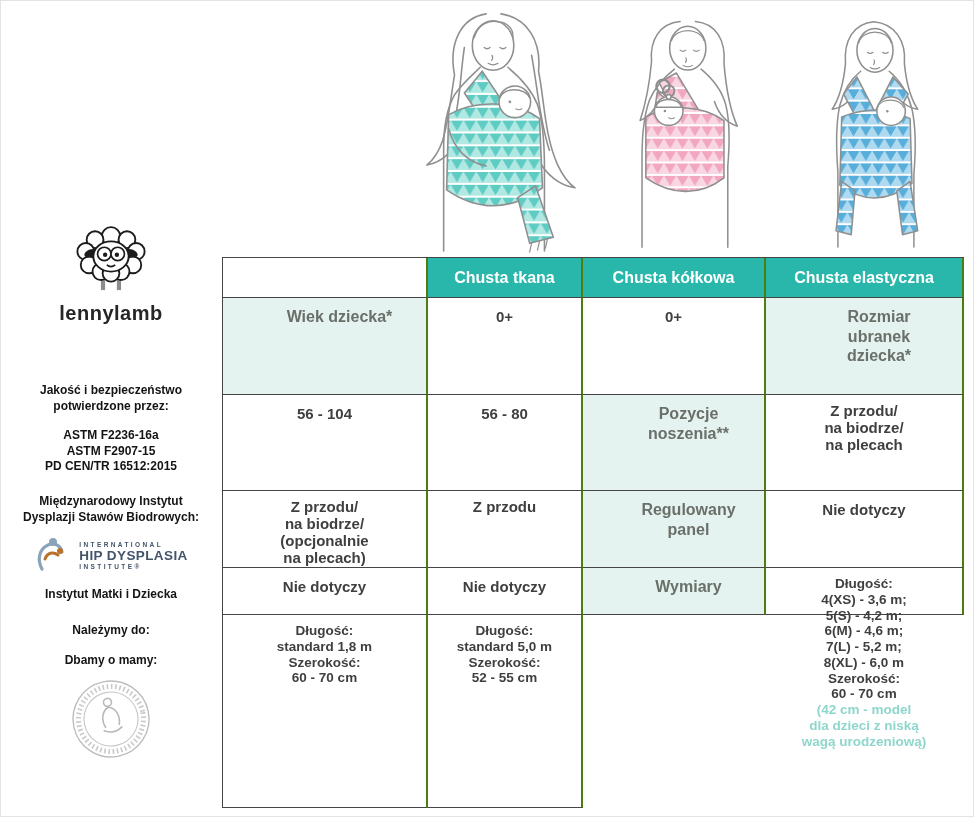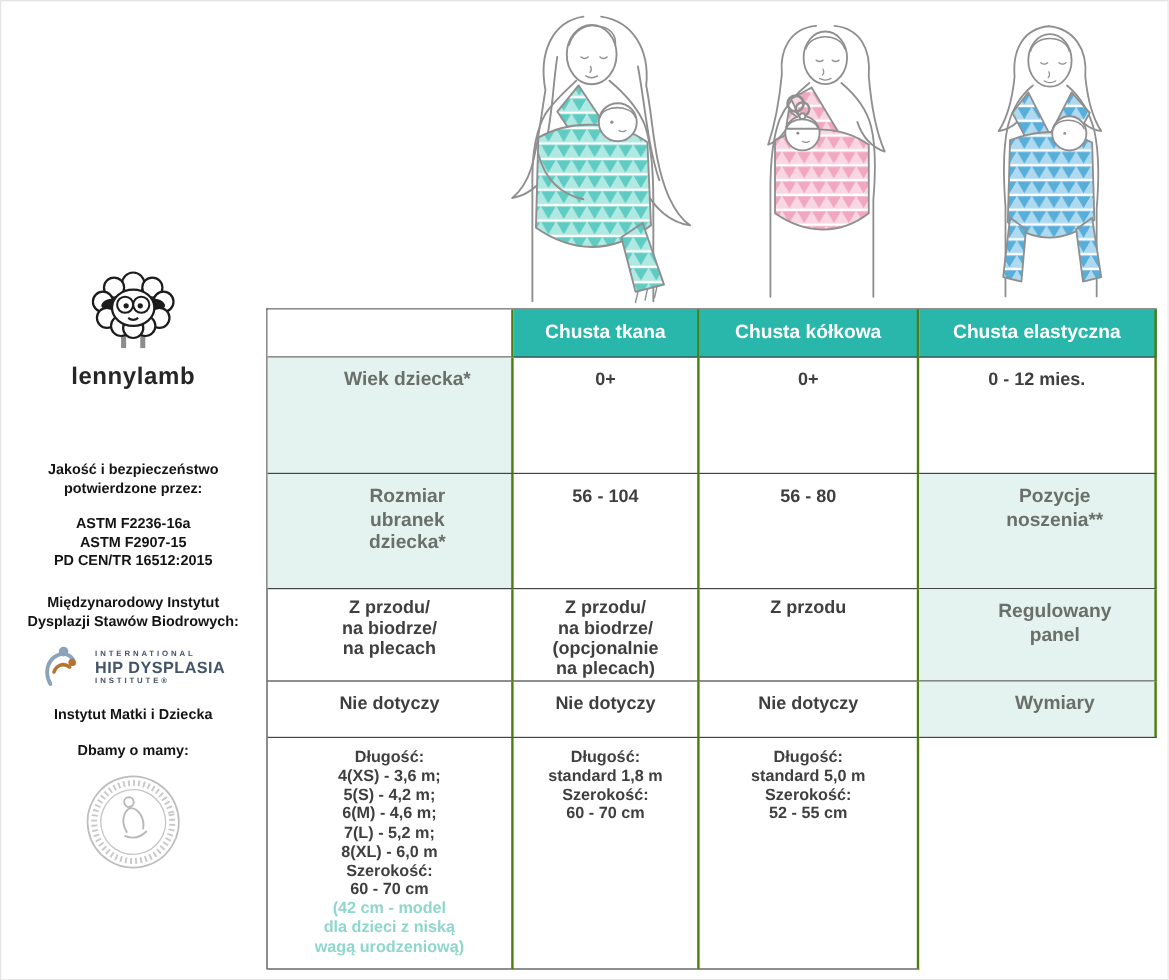--- a/index.html
+++ b/index.html
@@ -113,20 +113,21 @@
       </svg>
       <div class="ihdi-text">
         <div class="ihdi-small">INTERNATIONAL</div>
         <div class="ihdi-big">HIP DYSPLASIA</div>
         <div class="ihdi-small">INSTITUTE®</div>
       </div>
     </div>
 
     <p class="sb-heading mt-sm">Instytut Matki i Dziecka</p>
 
+    <p class="sb-heading mt-md">Należymy do:</p>
 
 
     <p class="sb-heading mt-sm">Dbamy o mamy:</p>
 
     <div class="stamp-wrap">
       <svg class="stamp" width="86" height="86" viewBox="0 0 86 86">
         <circle cx="43" cy="43" r="38" fill="none" stroke="#bdbdbd" stroke-width="1.4"></circle>
         <circle cx="43" cy="43" r="27" fill="none" stroke="#c6c6c6" stroke-width="1.1"></circle>
         <circle cx="43" cy="43" r="32.5" fill="none" stroke="#c9c9c9" stroke-width="5" stroke-dasharray="1.6 2.6"></circle>
         <g stroke="#b9b9b9" stroke-width="1.6" fill="none" stroke-linecap="round">
@@ -233,21 +234,20 @@
   <div class="tbl">
 
     <div class="cell corner"></div>
     <div class="cell h">Chusta tkana</div>
     <div class="cell h">Chusta kółkowa</div>
     <div class="cell h">Chusta elastyczna</div>
 
     <div class="cell lbl">Wiek dziecka*</div>
     <div class="cell val">0+</div>
     <div class="cell val">0+</div>
-    <div class="cell val">0 - 12 mies.</div>
 
     <div class="cell lbl">Rozmiar
 ubranek
 dziecka*</div>
     <div class="cell val">56 - 104</div>
     <div class="cell val">56 - 80</div>
 
     <div class="cell lbl">Pozycje
 noszenia**</div>
     <div class="cell val tight">Z przodu/

